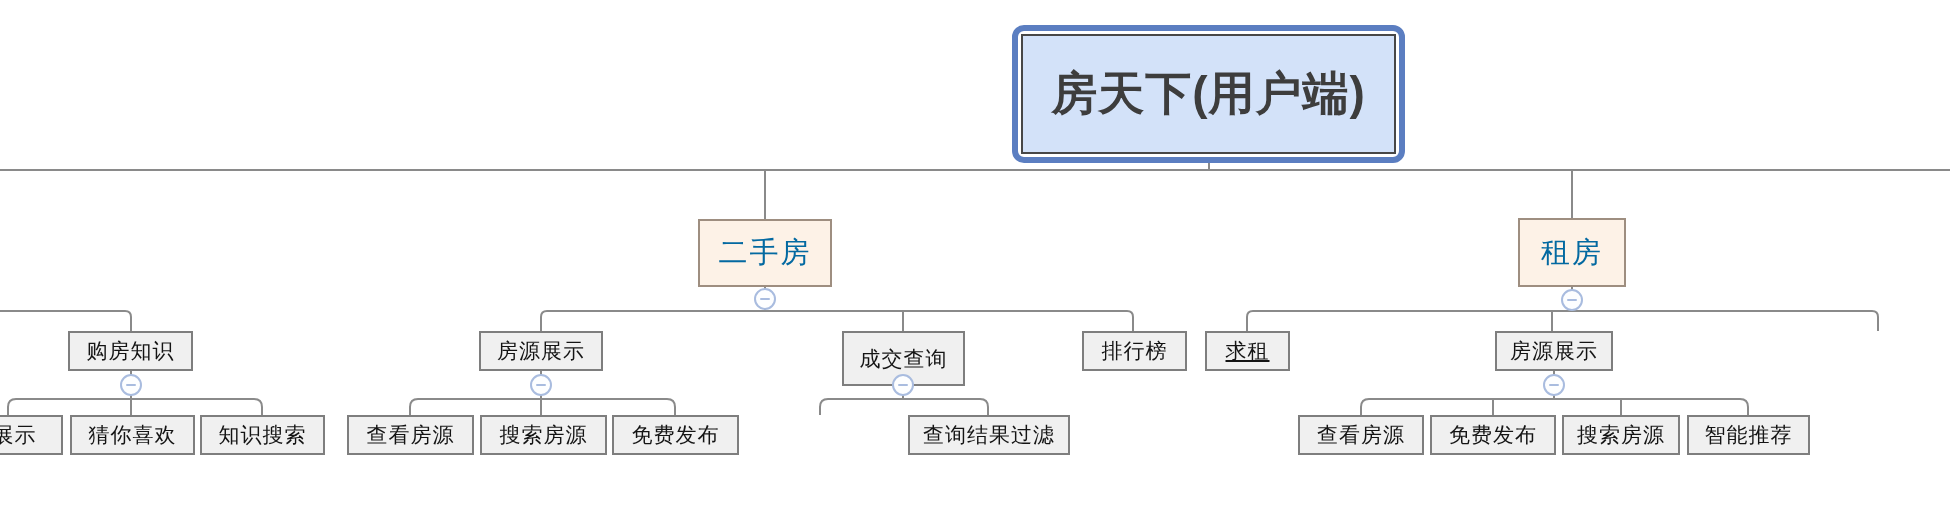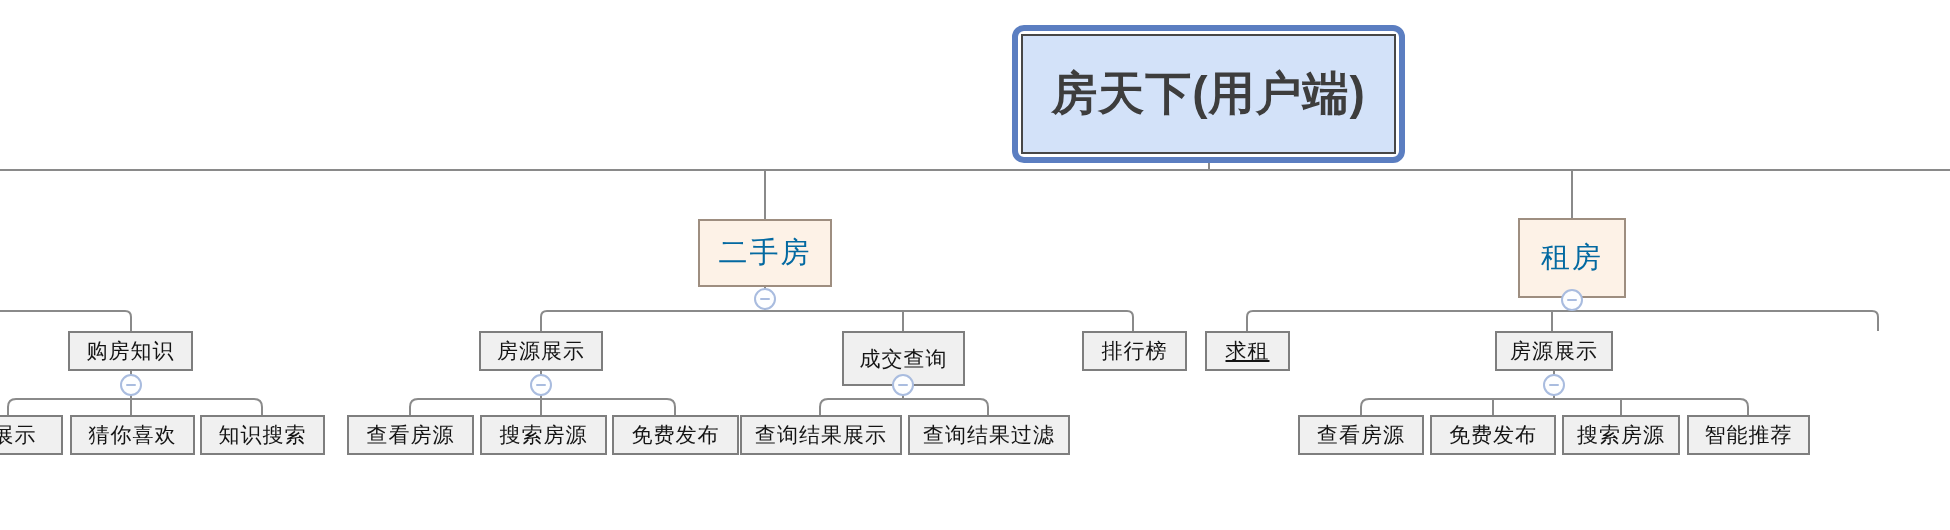--- a/index.html
+++ b/index.html
@@ -120,21 +120,21 @@
       <path d="M 1493 399 V 415" fill="none" stroke="#8a8a8a" stroke-width="2"></path>
       <path d="M 1621 399 V 415" fill="none" stroke="#8a8a8a" stroke-width="2"></path>
     </svg>
 
 <div class="node root-outer" style="left: 1012px; top: 25px; width: 393px; height: 138px;">
       <div class="root-inner">房天下(用户端)</div>
     </div>
     <div class="node l1" style="left: 698px; top: 219px; width: 134px; height: 68px;">
       <span>二手房</span>
     </div>
-    <div class="node l1" style="left: 1518px; top: 218px; width: 108px; height: 80px; text-align: center;">
+    <div class="node l1" style="left: 1518px; top: 218px; width: 108px; height: 69px; text-align: center;">
       <span>租房</span>
     </div>
     <div class="node leaf" style="left: 68px; top: 331px; width: 125px; height: 40px;">
       <span>购房知识</span>
     </div>
     <div class="node leaf" style="left: 479px; top: 331px; width: 124px; height: 40px;">
       <span>房源展示</span>
     </div>
     <div class="node leaf" style="left: 842px; top: 331px; width: 123px; height: 55px; justify-content: center;">
       <span>成交查询</span>
@@ -158,23 +158,20 @@
       <span>知识搜索</span>
     </div>
     <div class="node leaf" style="left: 347px; top: 415px; width: 127px; height: 40px;">
       <span>查看房源</span>
     </div>
     <div class="node leaf" style="left: 480px; top: 415px; width: 127px; height: 40px;">
       <span>搜索房源</span>
     </div>
     <div class="node leaf" style="left: 612px; top: 415px; width: 127px; height: 40px;">
       <span>免费发布</span>
-    </div>
-    <div class="node leaf" style="left: 740px; top: 415px; width: 162px; height: 40px;">
-      <span>查询结果展示</span>
     </div>
     <div class="node leaf" style="left: 908px; top: 415px; width: 162px; height: 40px;">
       <span>查询结果过滤</span>
     </div>
     <div class="node leaf" style="left: 1298px; top: 415px; width: 126px; height: 40px;">
       <span>查看房源</span>
     </div>
     <div class="node leaf" style="left: 1430px; top: 415px; width: 126px; height: 40px;">
       <span>免费发布</span>
     </div>

